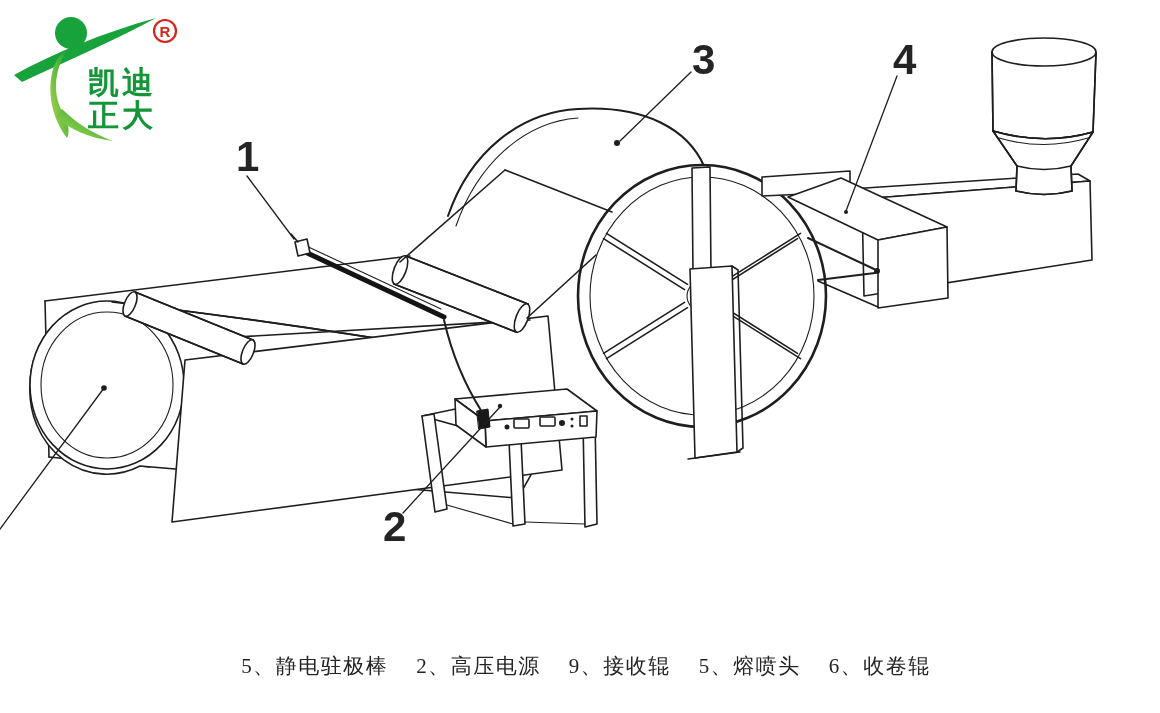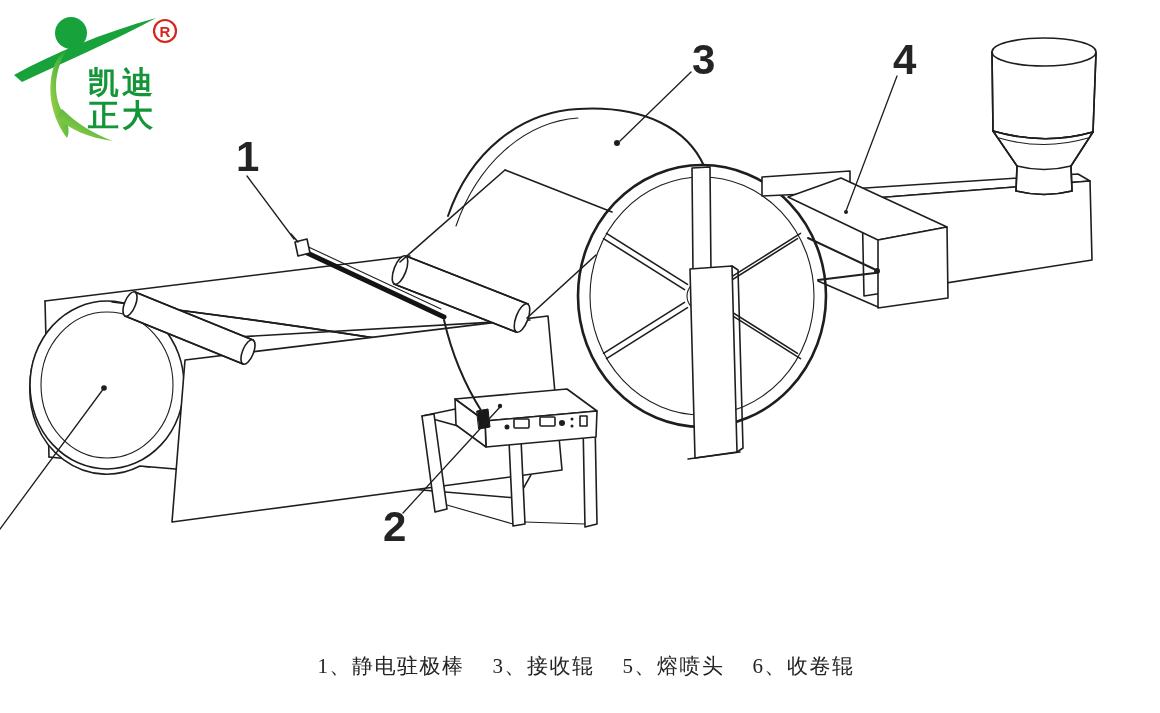--- a/index.html
+++ b/index.html
@@ -211,19 +211,20 @@
                C44,116 37,92 42,68 C45,55 51,48 58,44 Z" fill="url(#g1)"></path>
       <path d="M52,104 C66,118 84,129 103,136 C79,133 59,124 46,112 Z" fill="url(#g1)"></path>
     </g>
     <text class="logo-cn" x="78" y="88">凯迪</text>
     <text class="logo-cn" x="78" y="121" font-size="32">正大</text>
     <circle class="reg-ring" cx="155" cy="26" r="11"></circle>
     <text class="reg-r" x="155" y="31.5">R</text>
   </svg>
 
   <div class="caption">
-    <span>1、静电驻极棒</span>
-    <span>3、接收辊</span>
+    <span>5、静电驻极棒</span>
+    <span>2、高压电源</span>
+    <span>9、接收辊</span>
     <span>5、熔喷头</span>
     <span>6、收卷辊</span>
   </div>
 
 </div>
 
 </body></html>

